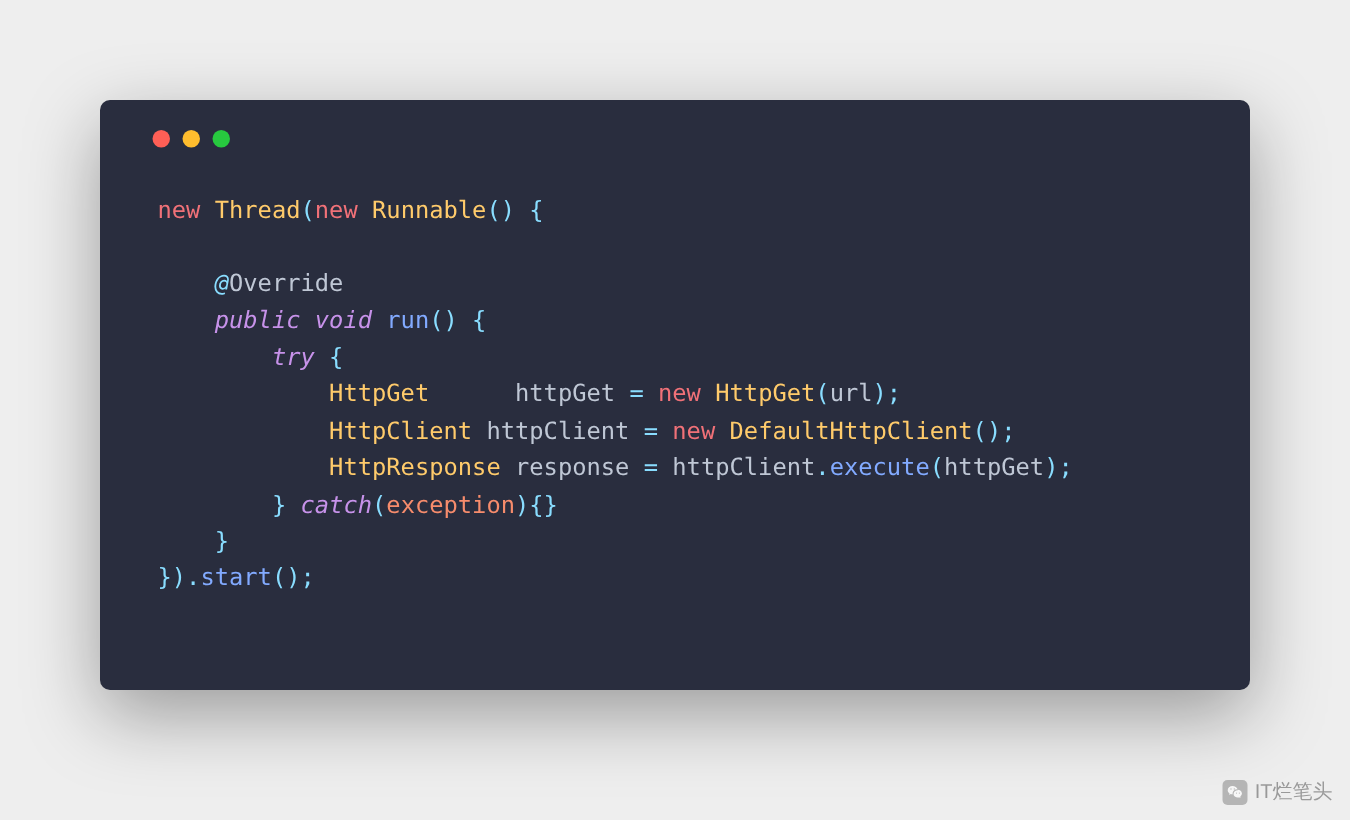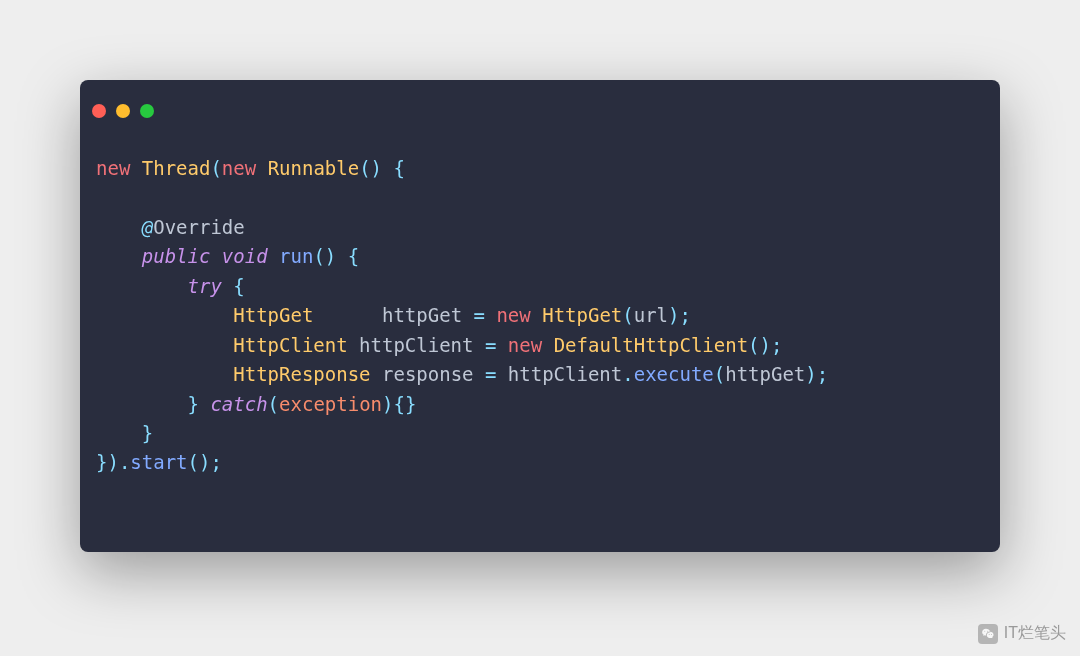--- a/index.html
+++ b/index.html
@@ -12,21 +12,21 @@
   }
   .card {
     position: absolute;
     left: 80px;
     top: 80px;
     width: 920px;
     height: 472px;
     background: #292d3e;
     border-radius: 8px;
     box-shadow: 0 20px 60px rgba(0,0,0,0.35);
-    padding: 20px 34px 30px 16px;
+    padding: 20px 34px 30px 46px;
   }
   .traffic {
     display: flex;
     gap: 10px;
     margin-bottom: 36px;
     margin-top: 4px;
     margin-left: -4px;
   }
   .dot {
     width: 14px; height: 14px;

